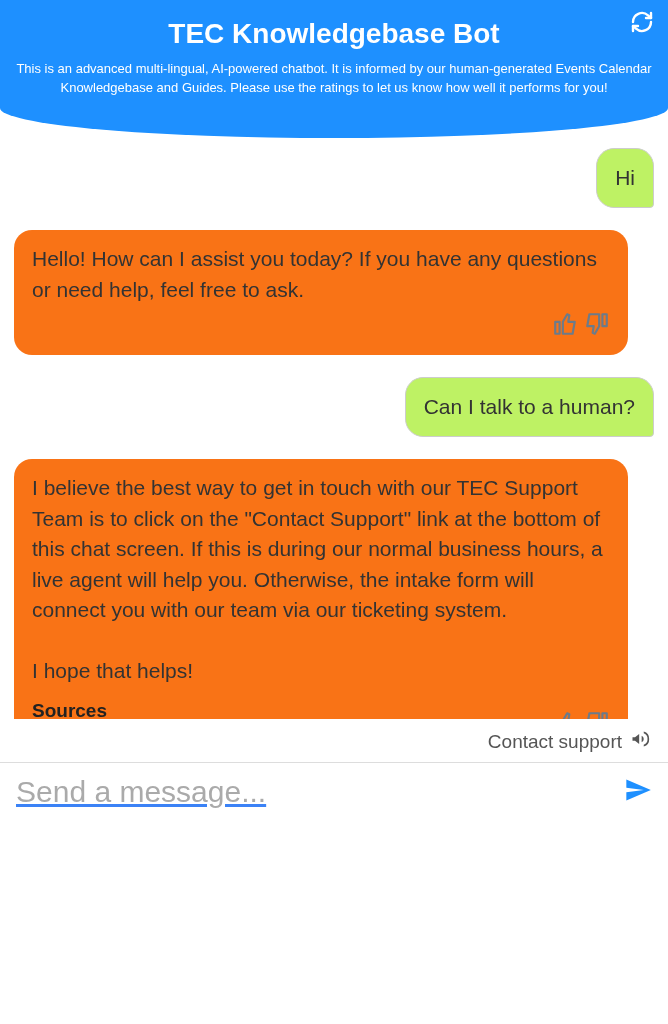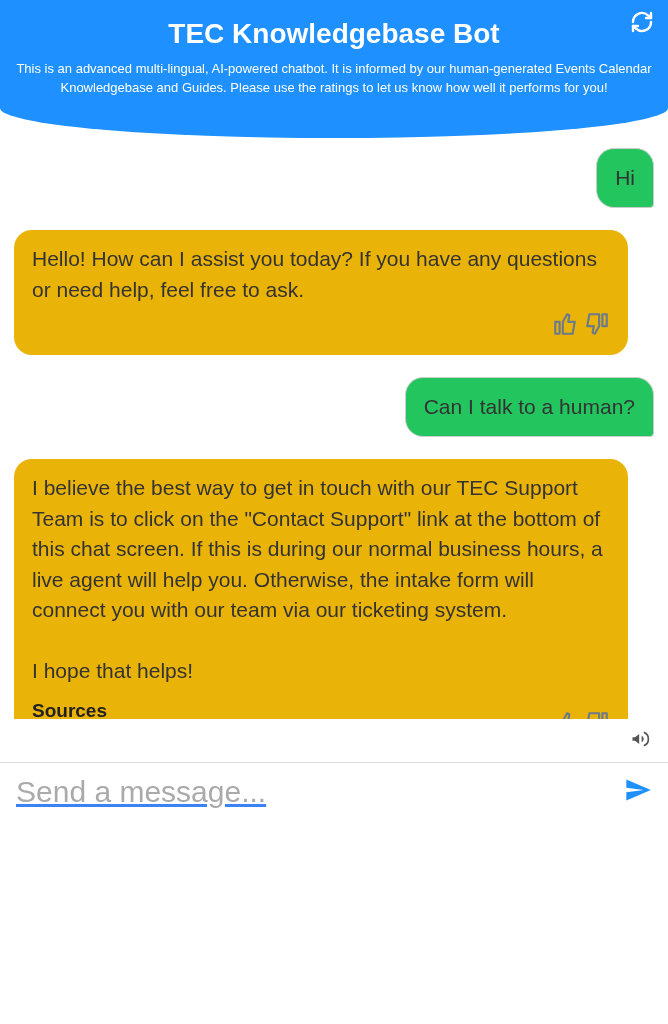--- a/index.html
+++ b/index.html
@@ -29,25 +29,25 @@
   
   .row { display: flex; width: 100%; }
   .row.user { justify-content: flex-end; }
   .row.bot  { justify-content: flex-start; }
   
   .bubble {
     border-radius: 18px; padding: 14px 18px; font-size: 21px;
     line-height: 1.45; color: #333;
   }
   .user .bubble {
-    background: #22c55e; border: 1px solid #ccc; max-width: 80%;
+    background: #bef264; border: 1px solid #ccc; max-width: 80%;
     border-bottom-right-radius: 4px;
   }
   .bot .bubble {
-    background: #eab308; max-width: 96%; width: 100%;
+    background: #f97316; max-width: 96%; width: 100%;
     position: relative; padding-bottom: 18px;
   }
   .bot .bubble .msg-text { white-space: pre-wrap; margin-bottom: 6px; }
   
   .rating {
     display: flex; gap: 6px; justify-content: flex-end;
     color: #6c7b8a;
   }
   .rating span { cursor: pointer; display: inline-flex; }
   .rating svg { width: 26px; height: 26px; }
@@ -155,20 +155,21 @@
                 </svg>
             </span>
           </div>
         </div>
       </div>
     </div>
 
   </div>
 
   <div class="footer-link">
+    <a>Contact support</a>
     <span>
       <svg viewBox="0 0 24 24" fill="currentColor">
           <path d="M3 10v4h3l5 4V6L6 10H3zm13.5 2a4.5 4.5 0 0 0-2.5-4v8a4.5 4.5 0 0 0 2.5-4zm0-9v2.1A7 7 0 0 1 21 12a7 7 0 0 1-4.5 6.9V21A9 9 0 0 0 23 12a9 9 0 0 0-6.5-9z"></path>
         </svg>
     </span>
   </div>
 
   <div class="input-bar">
     <input type="text" placeholder="Send a message..." style="">
     <span class="send">

